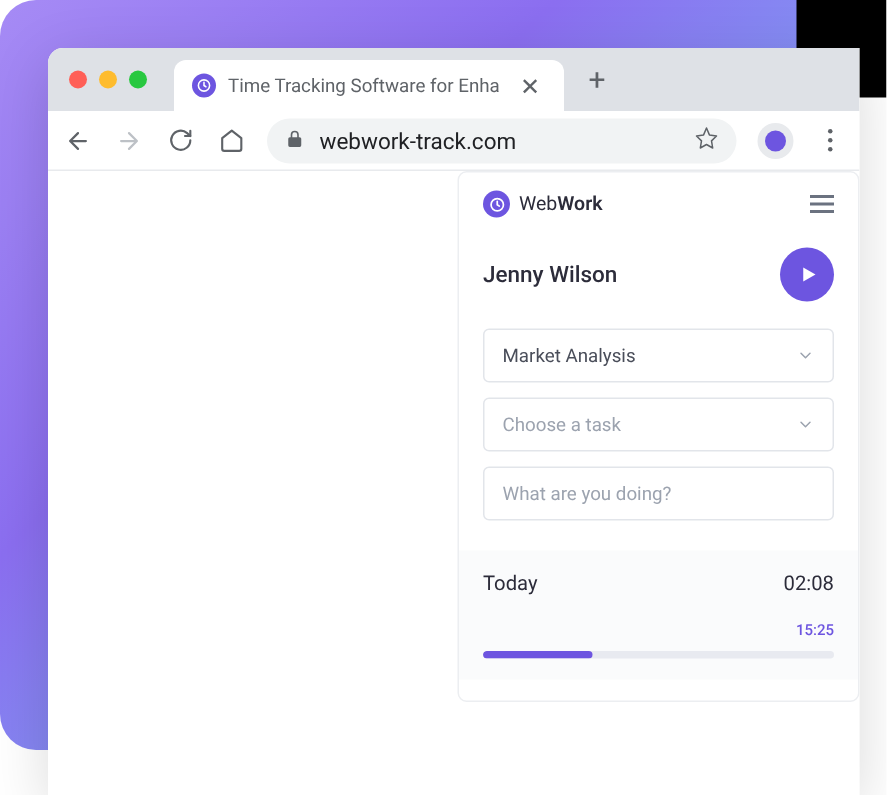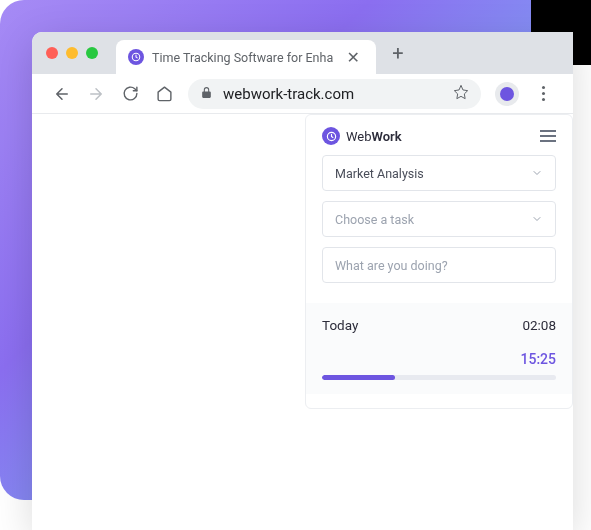--- a/index.html
+++ b/index.html
@@ -12,21 +12,21 @@
 .dot { width: 12px; height: 12px; border-radius: 50%; }
 .dot-red { background: #ff5f57; }
 .dot-yellow { background: #febc2e; }
 .dot-green { background: #28c840; }
 .tab { display: flex; align-items: center; gap: 8px; background: #fff; height: 34px; margin-top: 8px; padding: 0 12px; border-radius: 8px 8px 0 0; width: 260px; }
 .tab-favicon { width: 16px; height: 16px; background: #6d55e0; border-radius: 50%; display: flex; align-items: center; justify-content: center; }
 .tab-favicon svg { width: 10px; height: 10px; }
 .tab-title { font-size: 12.5px; color: #5f6368; white-space: nowrap; overflow: hidden; text-overflow: ellipsis; flex: 1; }
 .tab-close { color: #5f6368; font-size: 16px; cursor: pointer; padding: 0 4px; }
 .new-tab { width: 28px; height: 28px; display: flex; align-items: center; justify-content: center; color: #5f6368; font-size: 20px; margin-left: 8px; cursor: pointer; }
-.addr-bar { height: 40px; background: #fff; display: flex; align-items: center; padding: 0 20px; gap: 14px; border-bottom: 1px solid #e8eaed; }
+.addr-bar { height: 40px; background: #fff; display: flex; align-items: center; padding: 0 10px; gap: 14px; border-bottom: 1px solid #e8eaed; }
 .nav-btn { width: 20px; height: 20px; display: flex; align-items: center; justify-content: center; color: #5f6368; cursor: pointer; }
 .nav-btn.disabled { color: #bdc1c6; }
 .url-box { flex: 1; height: 30px; background: #f1f3f4; border-radius: 15px; display: flex; align-items: center; padding: 0 12px; gap: 10px; }
 .lock { color: #5f6368; }
 .url-text { font-size: 15px; color: #202124; flex: 1; }
 .star { color: #5f6368; }
 .profile { width: 24px; height: 24px; border-radius: 50%; background: #e8eaed; display: flex; align-items: center; justify-content: center; }
 .profile-inner { width: 14px; height: 14px; border-radius: 50%; background: #6d55e0; }
 .menu3 { display: flex; flex-direction: column; gap: 3px; }
 .menu3 span { width: 3px; height: 3px; background: #5f6368; border-radius: 50%; }
@@ -47,21 +47,21 @@
 .w-form { padding: 0 16px; display: flex; flex-direction: column; gap: 10px; }
 .dropdown { height: 36px; border: 1px solid #e2e5ea; border-radius: 4px; display: flex; align-items: center; justify-content: space-between; padding: 0 12px; cursor: pointer; }
 .dropdown-text { font-size: 12.5px; color: #4a4e5a; }
 .dropdown.placeholder .dropdown-text { color: #9ca3af; }
 .chevron { color: #9ca3af; }
 .input { height: 36px; border: 1px solid #e2e5ea; border-radius: 4px; padding: 0 12px; font-size: 12.5px; color: #4a4e5a; outline: none; width: 100%; }
 .input::placeholder { color: #9ca3af; }
 .w-stats { margin-top: 20px; background: #fafbfc; padding: 14px 16px; }
 .stat-row { display: flex; justify-content: space-between; font-size: 13.5px; color: #2c2c3a; }
 .progress-block { margin-top: 18px; }
-.progress-time { text-align: right; font-size: 14px; color: #6d55e0; font-weight: 500; margin-bottom: 8px; }
+.progress-time { text-align: right; font-size: 10px; color: #6d55e0; font-weight: 500; margin-bottom: 8px; }
 .progress-bar { height: 5px; background: #e8eaf0; border-radius: 3px; overflow: hidden; }
 .progress-fill { height: 100%; background: #6d55e0; width: 31%; border-radius: 3px; }
 .progress-label { text-align: right; font-size: 11px; color: #8b8f9a; margin-top: 8px; }
 </style>
 </head>
 <body>
 
 <div class="bg-gradient"></div>
 <div class="bg-dark"></div>
 
@@ -144,20 +144,28 @@
           </div>
           <span class="w-logo-text"><span>Web</span><b>Work</b></span>
         </div>
         <div class="hamburger">
           <span></span>
             <span></span>
             <span></span>
         </div>
       </div>
 
+      <div class="w-user">
+        <span class="w-name">Jenny Wilson</span>
+        <div class="play-btn">
+          <svg viewBox="0 0 24 24" fill="#fff">
+              <path d="M6 4l14 8-14 8V4z"></path>
+            </svg>
+        </div>
+      </div>
 
       <div class="w-form">
         <div class="dropdown">
           <span class="dropdown-text">Market Analysis</span>
           <span class="chevron">
             <svg width="12" height="12" viewBox="0 0 24 24" fill="none">
                 <path d="M6 9l6 6 6-6" stroke="currentColor" stroke-width="2" stroke-linecap="round" stroke-linejoin="round"></path>
               </svg>
           </span>
         </div>

